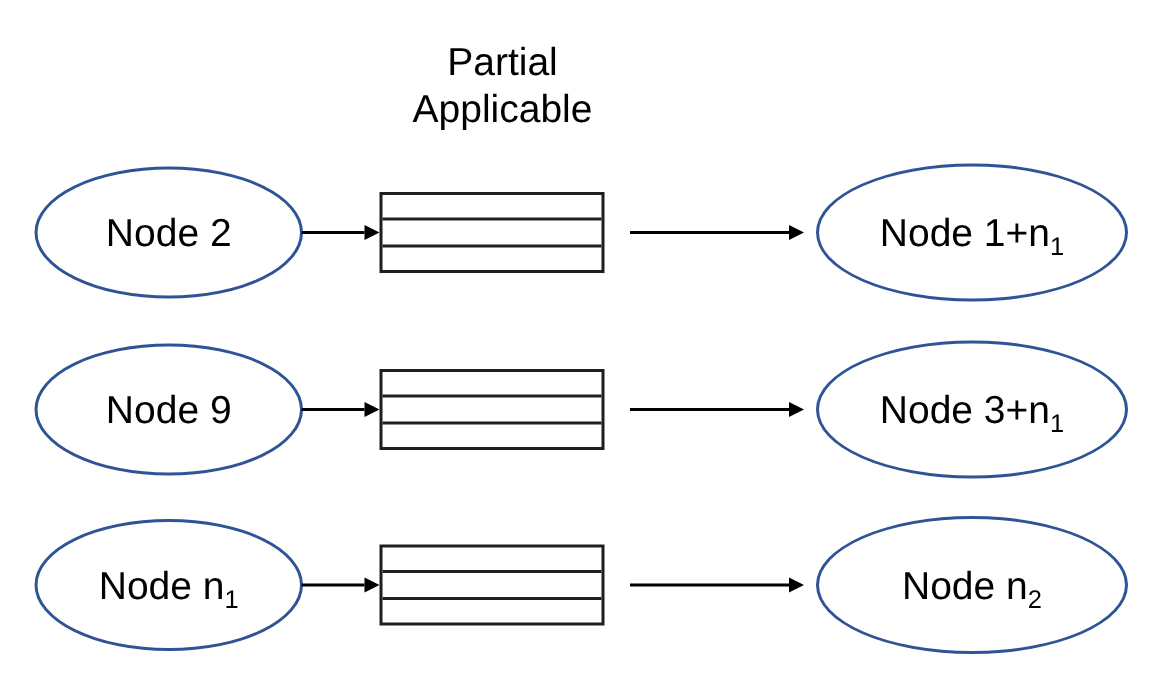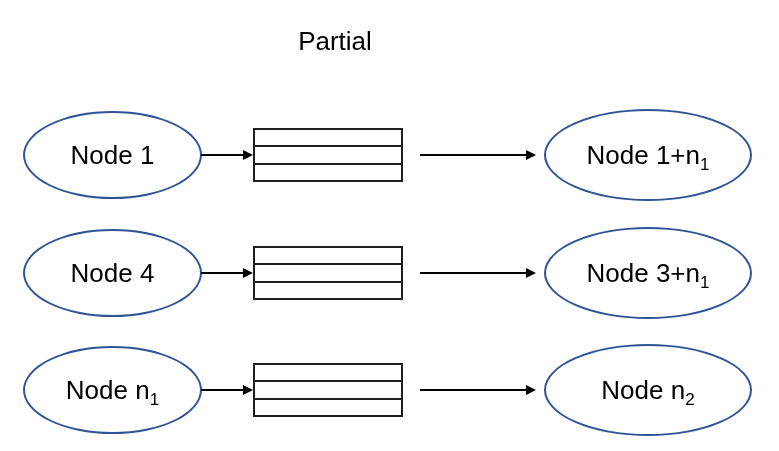--- a/index.html
+++ b/index.html
@@ -96,41 +96,42 @@
   .row-2 { top: 273px; }
   .row-3 { top: 390px; }
 </style>
 </head>
 <body>
 
 <div class="canvas">
 
   <div class="title">
     <div>Partial</div>
+    <div>Applicable</div>
   </div>
 
   <div class="row row-1">
     <div class="ellipse left">
-      <span class="node-label"><span>Node 1</span><sub></sub></span>
+      <span class="node-label"><span>Node 2</span><sub></sub></span>
     </div>
     <div class="arrow to-vector"></div>
     <div class="vector-box">
       <div class="seg"></div>
       <div class="seg"></div>
       <div class="seg"></div>
     </div>
     <div class="arrow to-target"></div>
     <div class="ellipse right">
       <span class="node-label"><span>Node 1+n</span><sub>1</sub></span>
     </div>
   </div>
 
   <div class="row row-2">
     <div class="ellipse left">
-      <span class="node-label"><span>Node 4</span><sub></sub></span>
+      <span class="node-label"><span>Node 9</span><sub></sub></span>
     </div>
     <div class="arrow to-vector"></div>
     <div class="vector-box">
       <div class="seg"></div>
       <div class="seg"></div>
       <div class="seg"></div>
     </div>
     <div class="arrow to-target"></div>
     <div class="ellipse right">
       <span class="node-label"><span>Node 3+n</span><sub>1</sub></span>

